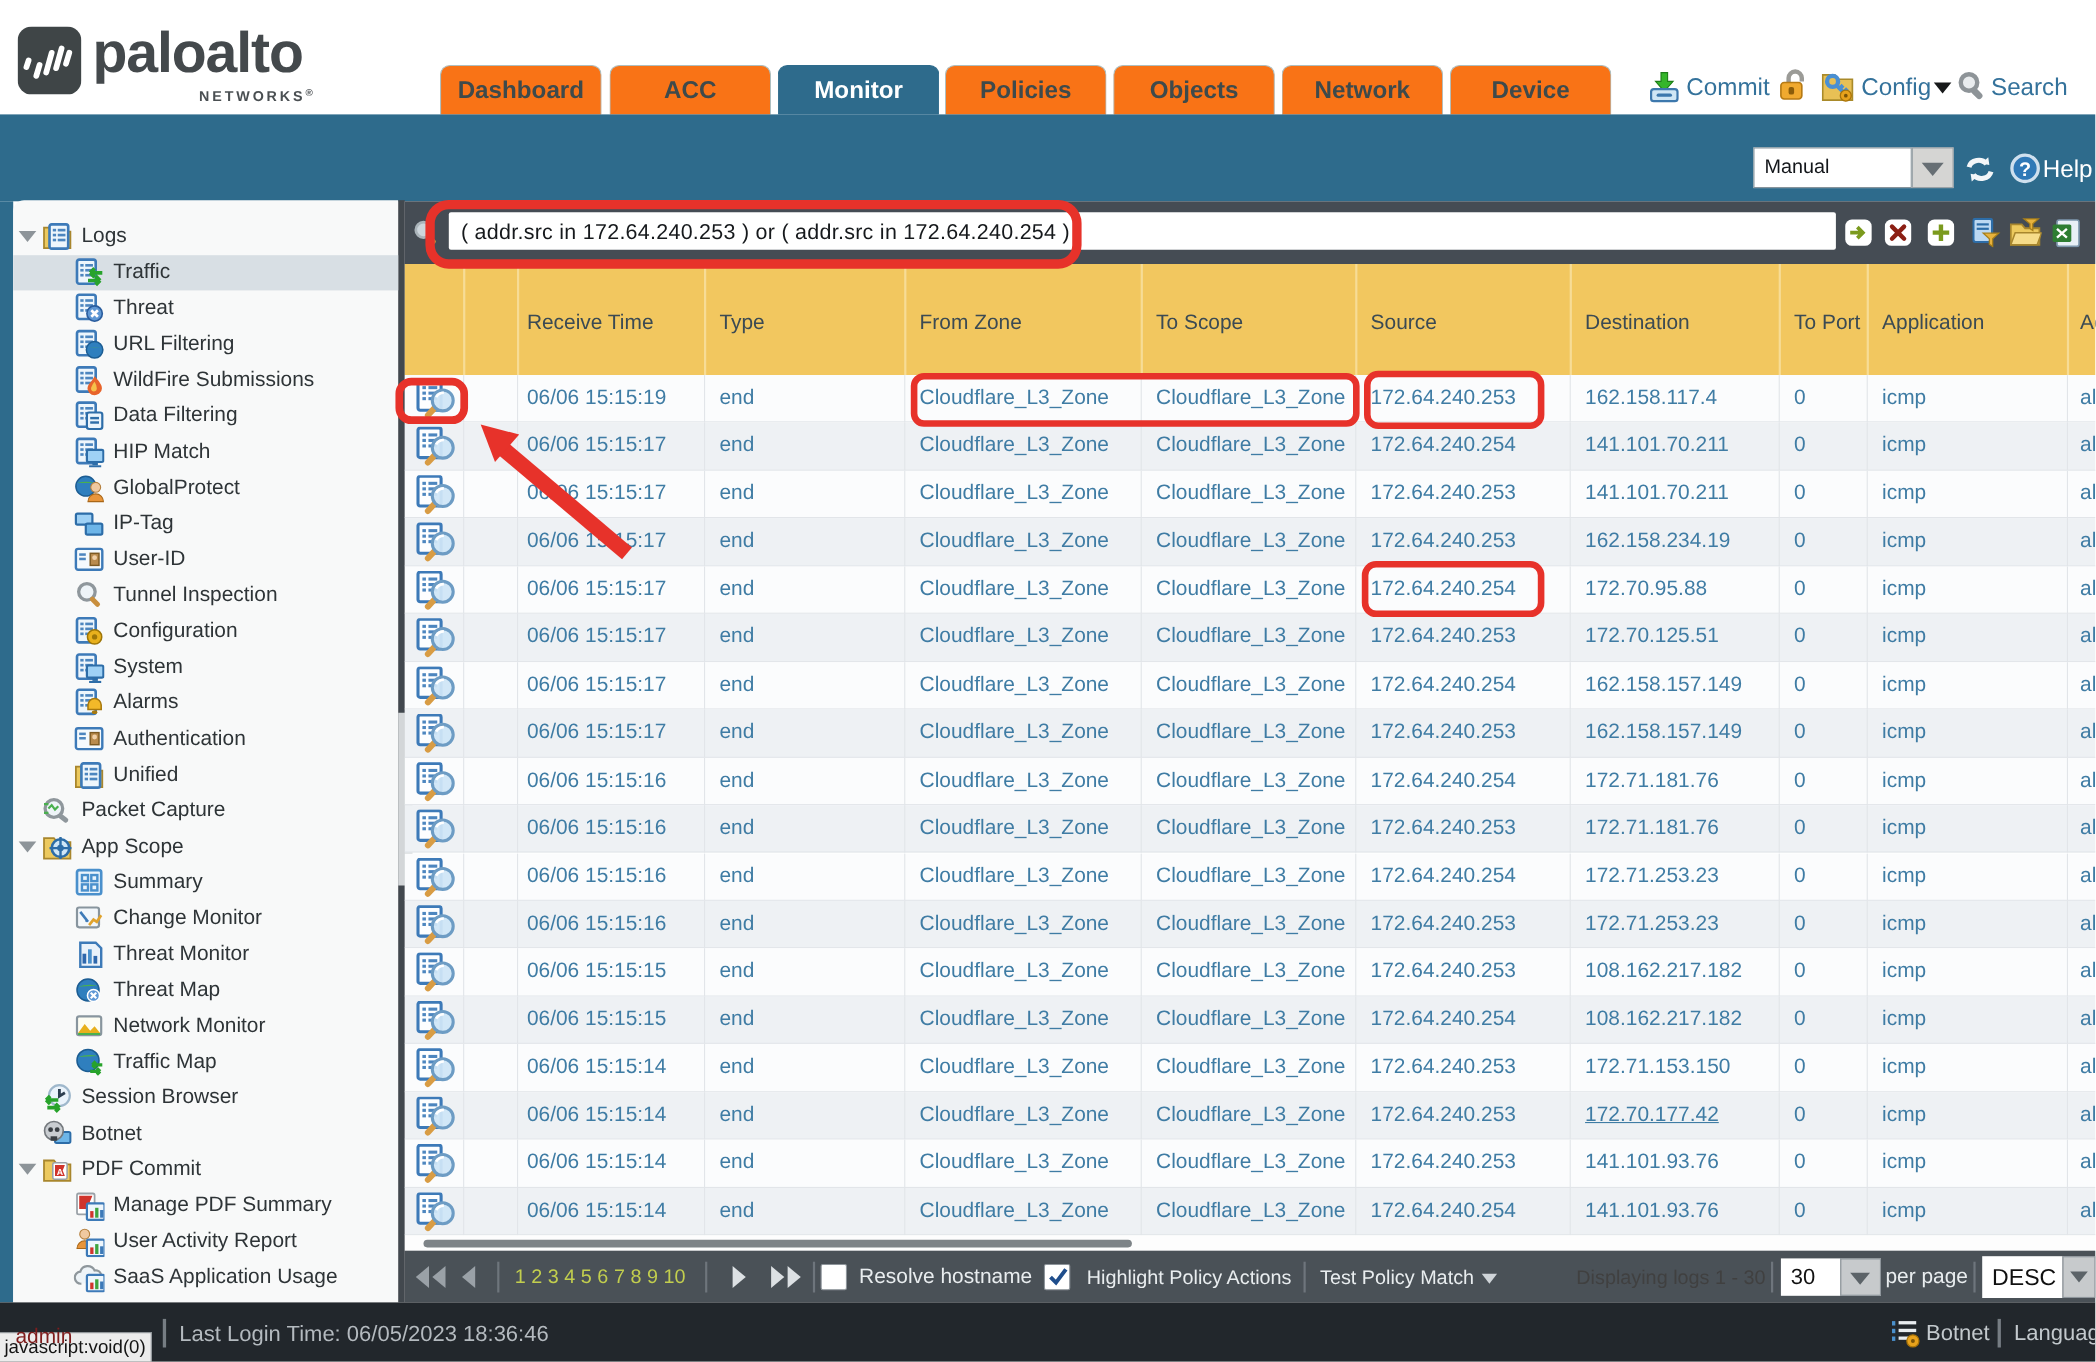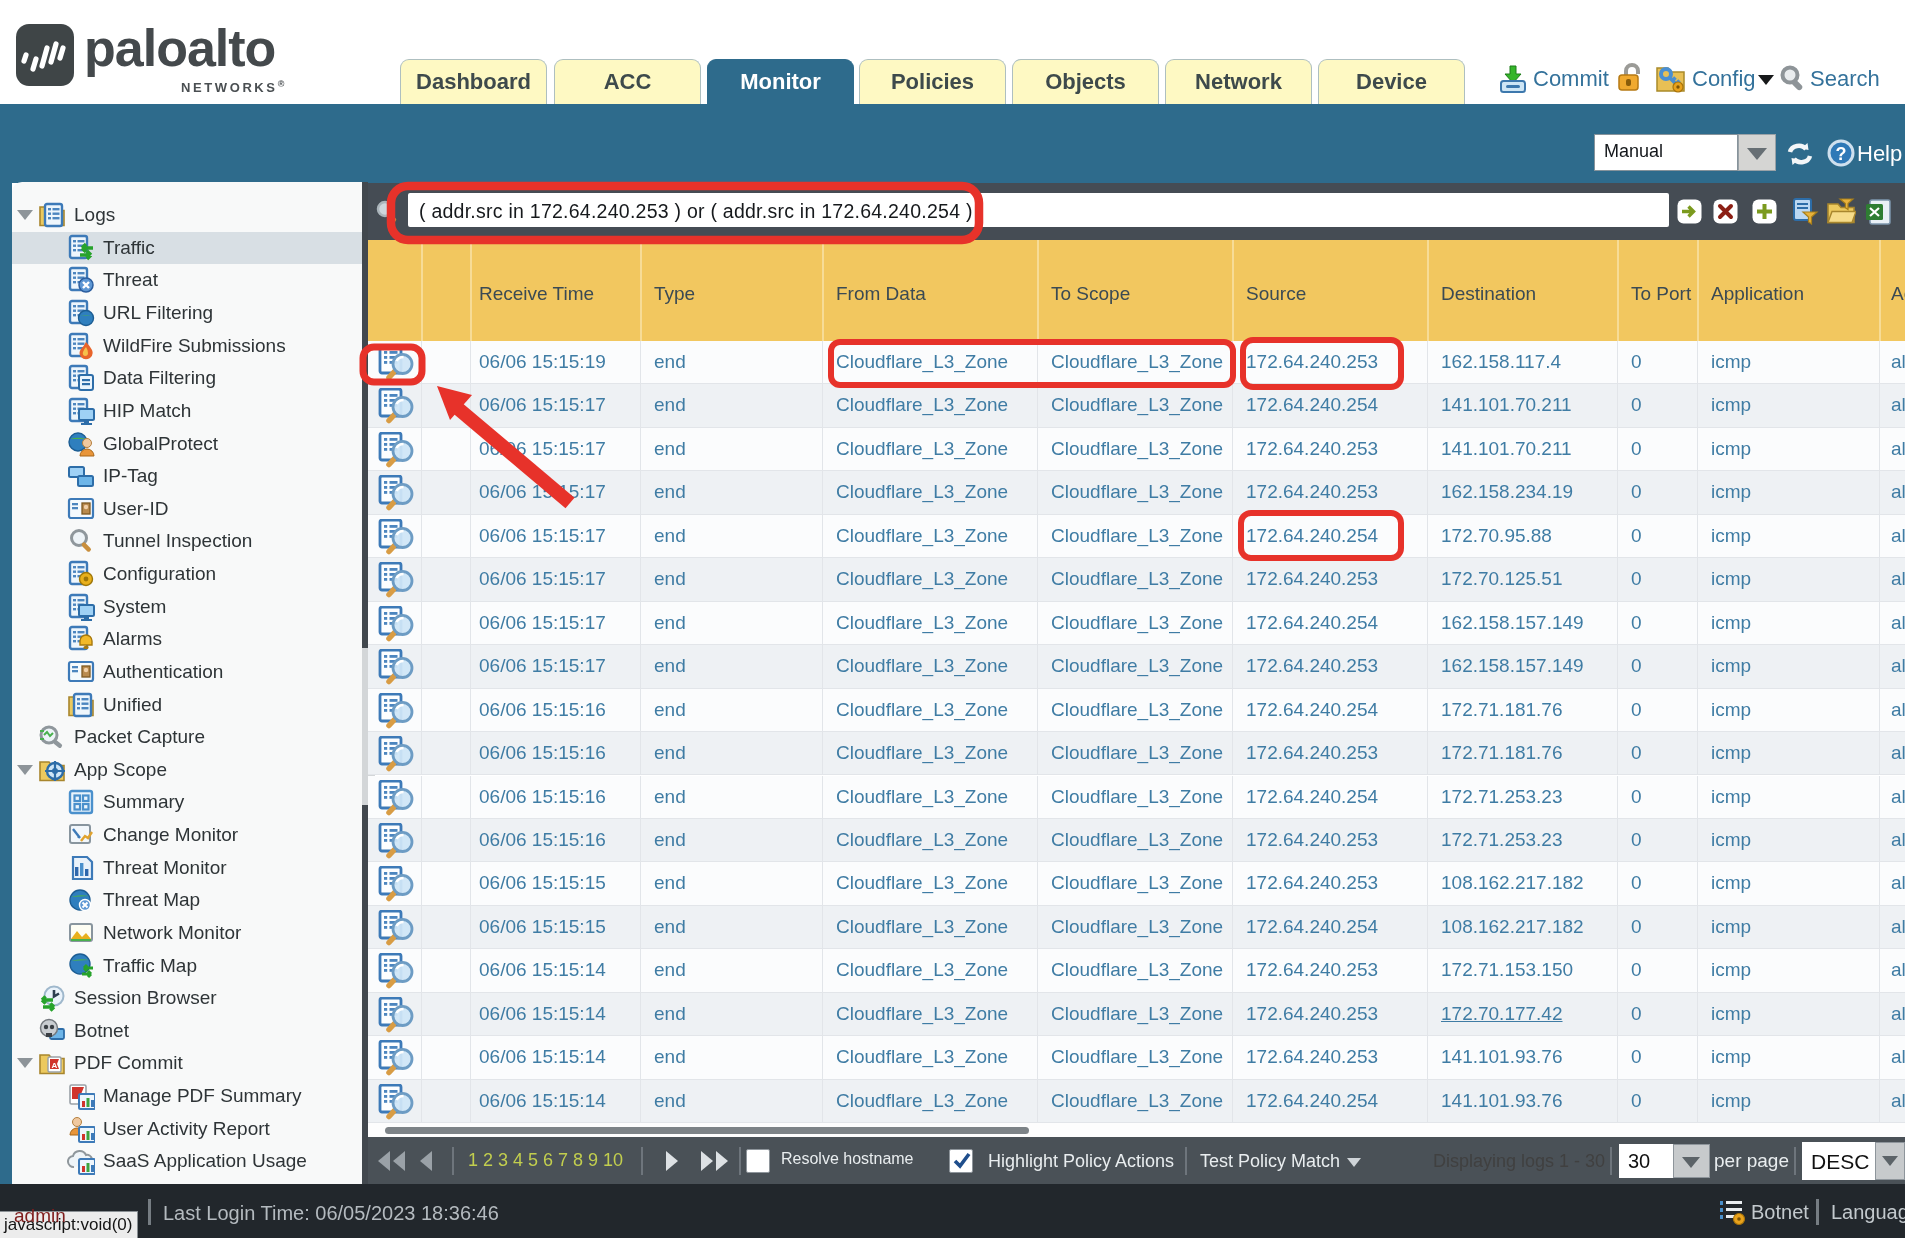--- a/index.html
+++ b/index.html
@@ -1,17 +1,17 @@
 <!DOCTYPE html>
 <html><head><meta charset="utf-8"><title>fw</title><style>
 *{margin:0;padding:0;box-sizing:border-box}
 html,body{width:1905px;height:1238px;overflow:hidden}
 body{position:relative;font-family:"Liberation Sans",sans-serif;background:#fff}
 .a{position:absolute}
-.tab{position:absolute;top:59px;height:45px;background:#fef9c3;border:1px solid #aebfc0;border-bottom:none;
+.tab{position:absolute;top:59px;height:45px;background:#f97316;border:1px solid #aebfc0;border-bottom:none;
  border-radius:9px 9px 0 0;color:#3e4a4b;font-weight:bold;font-size:22px;text-align:center;line-height:44px}
 .tab.act{background:#2e6b8c;border-color:#2e6b8c;color:#fff}
 .hlabel{position:absolute;top:243px;height:101px;line-height:101px;font-size:19px;color:#3b4a53;white-space:nowrap}
 .cell{position:absolute;font-size:19px;color:#3f7ca4;white-space:nowrap}
 .ti{position:absolute;white-space:nowrap;font-size:19px;color:#2e3437}
 .pt{position:absolute;font-size:18px;color:#e9edef;white-space:nowrap}
 .sep{position:absolute;width:2px;background:#6e757c}
 </style></head><body>
 
 <svg class="a" style="left:16px;top:24px" width="58" height="62" viewBox="0 0 58 62">
@@ -442,21 +442,21 @@
 <div class="a" style="left:640px;top:240px;width:2px;height:101px;background:#f7dc96"></div>
 <div class="a" style="left:822px;top:240px;width:2px;height:101px;background:#f7dc96"></div>
 <div class="a" style="left:1037px;top:240px;width:2px;height:101px;background:#f7dc96"></div>
 <div class="a" style="left:1232px;top:240px;width:2px;height:101px;background:#f7dc96"></div>
 <div class="a" style="left:1427px;top:240px;width:2px;height:101px;background:#f7dc96"></div>
 <div class="a" style="left:1617px;top:240px;width:2px;height:101px;background:#f7dc96"></div>
 <div class="a" style="left:1697px;top:240px;width:2px;height:101px;background:#f7dc96"></div>
 <div class="a" style="left:1879px;top:240px;width:2px;height:101px;background:#f7dc96"></div>
 <div class="hlabel" style="left:479px">Receive Time</div>
 <div class="hlabel" style="left:654px">Type</div>
-<div class="hlabel" style="left:836px">From Data</div>
+<div class="hlabel" style="left:836px">From Zone</div>
 <div class="hlabel" style="left:1051px">To Scope</div>
 <div class="hlabel" style="left:1246px">Source</div>
 <div class="hlabel" style="left:1441px">Destination</div>
 <div class="hlabel" style="left:1631px">To Port</div>
 <div class="hlabel" style="left:1711px">Application</div>
 <div class="hlabel" style="left:1891px">Action</div>
 <div class="a" style="left:368px;top:341.0px;width:1537px;height:43.45px;background:#fbfcfd;border-bottom:1px solid #e2e5e9"></div>
 <div class="a" style="left:421px;top:341.0px;width:1px;height:43.45px;background:#e2e5e9"></div>
 <div class="a" style="left:470px;top:341.0px;width:1px;height:43.45px;background:#e2e5e9"></div>
 <div class="a" style="left:640px;top:341.0px;width:1px;height:43.45px;background:#e2e5e9"></div>
@@ -1087,21 +1087,21 @@
 <path d="M3 1 v20 l12 -10z" fill="#dde1e4"></path>
   </svg>
 <svg class="a" style="left:699px;top:1150px" width="32" height="22" viewBox="0 0 32 22">
 <g fill="#dde1e4">
       <path d="M2 1 v20 l12 -10z"></path>
       <path d="M17 1 v20 l12 -10z"></path>
     </g>
   </svg>
 <div class="sep" style="left:739px;top:1147px;height:28px"></div>
 <div class="a" style="left:746px;top:1149px;width:24px;height:24px;background:#fff;border:1px solid #8e959b;border-radius:2px"></div>
-<div class="a pt" style="left:781px;top:1150px;font-size:16px">Resolve hostname</div>
+<div class="a pt" style="left:781px;top:1150px;font-size:19px">Resolve hostname</div>
 <div class="a" style="left:949px;top:1149px;width:24px;height:24px;background:#fff;border:1px solid #8e959b;border-radius:2px"></div>
 <svg class="a" style="left:951px;top:1150px" width="22" height="22" viewBox="0 0 22 22">
 <path d="M4 11 l5 5 9-12" stroke="#1f4e8c" stroke-width="3.6" fill="none"></path>
   </svg>
 <div class="a pt" style="left:988px;top:1151px;font-size:18px">Highlight Policy Actions</div>
 <div class="sep" style="left:1185px;top:1147px;height:28px"></div>
 <div class="a pt" style="left:1200px;top:1151px;font-size:18px">Test Policy Match</div>
 <div class="a" style="left:1347px;top:1158px;width:0;height:0;border:7px solid transparent;border-top:9px solid #cfd4d8"></div>
 <div class="a pt" style="left:1433px;top:1151px;font-size:18px;color:#404040">Displaying logs 1 - 30</div>
 <div class="sep" style="left:1610px;top:1147px;height:28px"></div>

